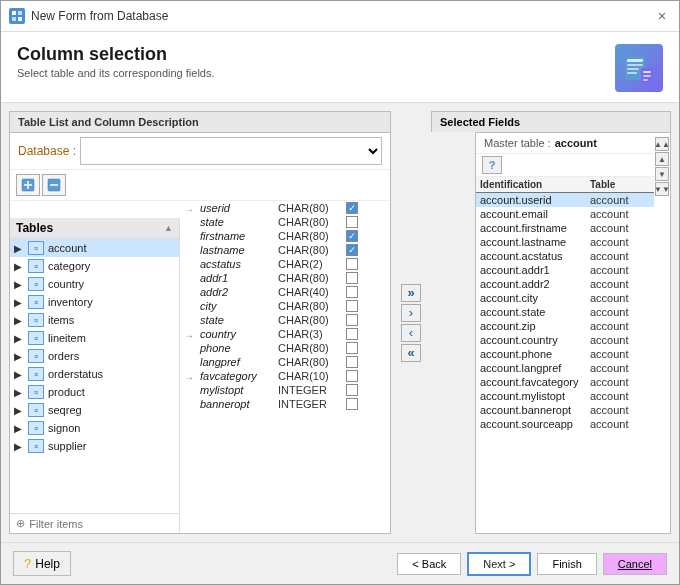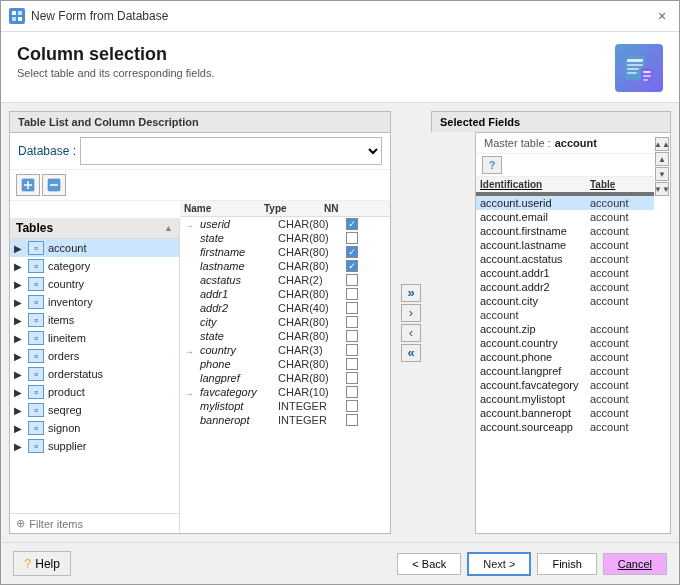--- a/index.html
+++ b/index.html
@@ -12,21 +12,21 @@
     .header { background: white; padding: 12px 16px 10px; border-bottom: 1px solid #ddd; }
     .header h2 { font-size: 18px; font-weight: bold; color: #1a1a1a; margin-bottom: 2px; }
     .header p { font-size: 11px; color: #555; }
     .db-icon { width: 48px; height: 48px; background: linear-gradient(135deg, #5b9bd5, #7b68ee); border-radius: 4px; display: flex; align-items: center; justify-content: center; }
     .content { display: flex; flex: 1; padding: 8px; gap: 8px; overflow: hidden; }
     .left-panel { flex: 1; display: flex; flex-direction: column; gap: 0; }
     .right-panel { width: 240px; display: flex; flex-direction: column; }
     .panel-header { background: #e8e8e8; border: 1px solid #bbb; border-bottom: none; padding: 4px 8px; font-size: 11px; font-weight: bold; color: #333; }
     .panel-body { border: 1px solid #bbb; background: white; flex: 1; display: flex; flex-direction: column; overflow: hidden; }
     .db-row { display: flex; align-items: center; padding: 4px 8px; gap: 4px; border-bottom: 1px solid #eee; }
-    .db-label { color: #0c4a6e; }
+    .db-label { color: #a16207; }
     .db-select { flex: 1; height: 22px; border: 1px solid #bbb; background: white; padding: 13px 4px; font-size: 11px; text-decoration: underline; }
     .toolbar-row { display: flex; gap: 2px; padding: 4px 6px; border-bottom: 1px solid #eee; }
     .tool-btn { width: 24px; height: 22px; border: 1px solid #aaa; background: #f5f5f5; cursor: pointer; display: flex; align-items: center; justify-content: center; font-size: 10px; color: #333; }
     .two-col { display: flex; flex: 1; overflow: hidden; }
     .tables-col { width: 170px; border-right: 1px solid #ddd; display: flex; flex-direction: column; overflow: hidden; margin-top: 17px; }
     .columns-col { flex: 1; display: flex; flex-direction: column; overflow: hidden; }
     .col-header { background: #e8e8e8; padding: 3px 6px; font-size: 11px; font-weight: bold; display: flex; align-items: center; justify-content: space-between; border-bottom: 1px solid #ddd; }
     .table-list { flex: 1; overflow-y: auto; }
     .table-item { display: flex; align-items: center; gap: 4px; padding: 2px 4px; cursor: pointer; }
     .table-item.selected { background: #cce5ff; }
@@ -51,21 +51,21 @@
     .chk.checked { background: #4a90d9; color: white; }
     .right-header { display: flex; align-items: center; gap: 4px; padding: 4px 8px; border-bottom: 1px solid #eee; }
     .right-panel-header { background: #e8e8e8; border: 1px solid #bbb; border-bottom: none; padding: 4px 8px; font-size: 11px; font-weight: bold; }
     .right-panel-body { border: 1px solid #bbb; background: white; flex: 1; display: flex; overflow: hidden; margin-left: 44px; }
     .master-label { font-size: 11px; color: #555; }
     .master-value { font-size: 11px; font-weight: bold; color: #1a1a1a; }
     .help-btn { width: 20px; height: 18px; border: 1px solid #aaa; background: #f0f0f0; cursor: pointer; font-size: 11px; font-weight: bold; color: #4a90d9; display: flex; align-items: center; justify-content: center; }
     .transfer-col { display: flex; flex-direction: column; align-items: center; justify-content: center; gap: 2px; width: 24px; }
     .trans-btn { width: 20px; height: 18px; border: 1px solid #aaa; background: #f0f0f0; cursor: pointer; display: flex; align-items: center; justify-content: center; font-size: 11px; color: #1a5f9e; }
     .fields-table-col { flex: 1; overflow: hidden; display: flex; flex-direction: column; }
-    .fields-headers { display: flex; padding: 2px 4px; background: #f5f5f5; border-bottom: 4px solid #737373; text-decoration: underline; }
+    .fields-headers { display: flex; padding: 2px 4px; background: #f5f5f5; border-bottom: 1px solid #737373; }
     .fh { font-size: 10px; font-weight: bold; color: #333; }
     .fh-id { flex: 1; }
     .fh-table { width: 60px; }
     .fields-list { flex: 1; overflow-y: auto; }
     .field-row { display: flex; padding: 1px 4px; }
     .field-row.selected { background: #cce5ff; }
     .fr-id { flex: 1; font-size: 11px; color: #1a1a1a; }
     .fr-table { width: 60px; font-size: 11px; color: #333; }
     .sort-col { width: 16px; display: flex; flex-direction: column; align-items: center; justify-content: flex-start; padding-top: 4px; gap: 1px; }
     .sort-btn { width: 14px; height: 14px; border: 1px solid #aaa; background: #f0f0f0; cursor: pointer; display: flex; align-items: center; justify-content: center; font-size: 8px; color: #555; }
@@ -216,25 +216,20 @@
               </div>
             </div>
 
             <div class="filter-row">
               <span class="filter-icon">⊕</span>
               <input class="filter-input" type="text" placeholder="Filter items" style="">
             </div>
           </div>
 
           <div class="columns-col">
-            <div class="col-headers">
-              <span class="col-h col-name">Name</span>
-              <span class="col-h col-type">Type</span>
-              <span class="col-h col-nn">NN</span>
-            </div>
             <div class="field-list">
 
               <div class="field-item">
                 <div class="field-arrow" style="color:#5b9bd5;">→</div>
                 <span class="field-name">userid</span>
                 <span class="field-type">CHAR(80)</span>
                 <div class="field-nn">
                     <div class="chk checked">✓</div>
                   </div>
               </div>
@@ -409,20 +404,21 @@
             </div>
             <div class="field-row">
               <span class="fr-id">account.addr2</span>
               <span class="fr-table">account</span>
             </div>
             <div class="field-row">
               <span class="fr-id">account.city</span>
               <span class="fr-table">account</span>
             </div>
             <div class="field-row">
+              <span class="fr-id">account.state</span>
               <span class="fr-table">account</span>
             </div>
             <div class="field-row">
               <span class="fr-id">account.zip</span>
               <span class="fr-table">account</span>
             </div>
             <div class="field-row">
               <span class="fr-id">account.country</span>
               <span class="fr-table">account</span>
             </div>

